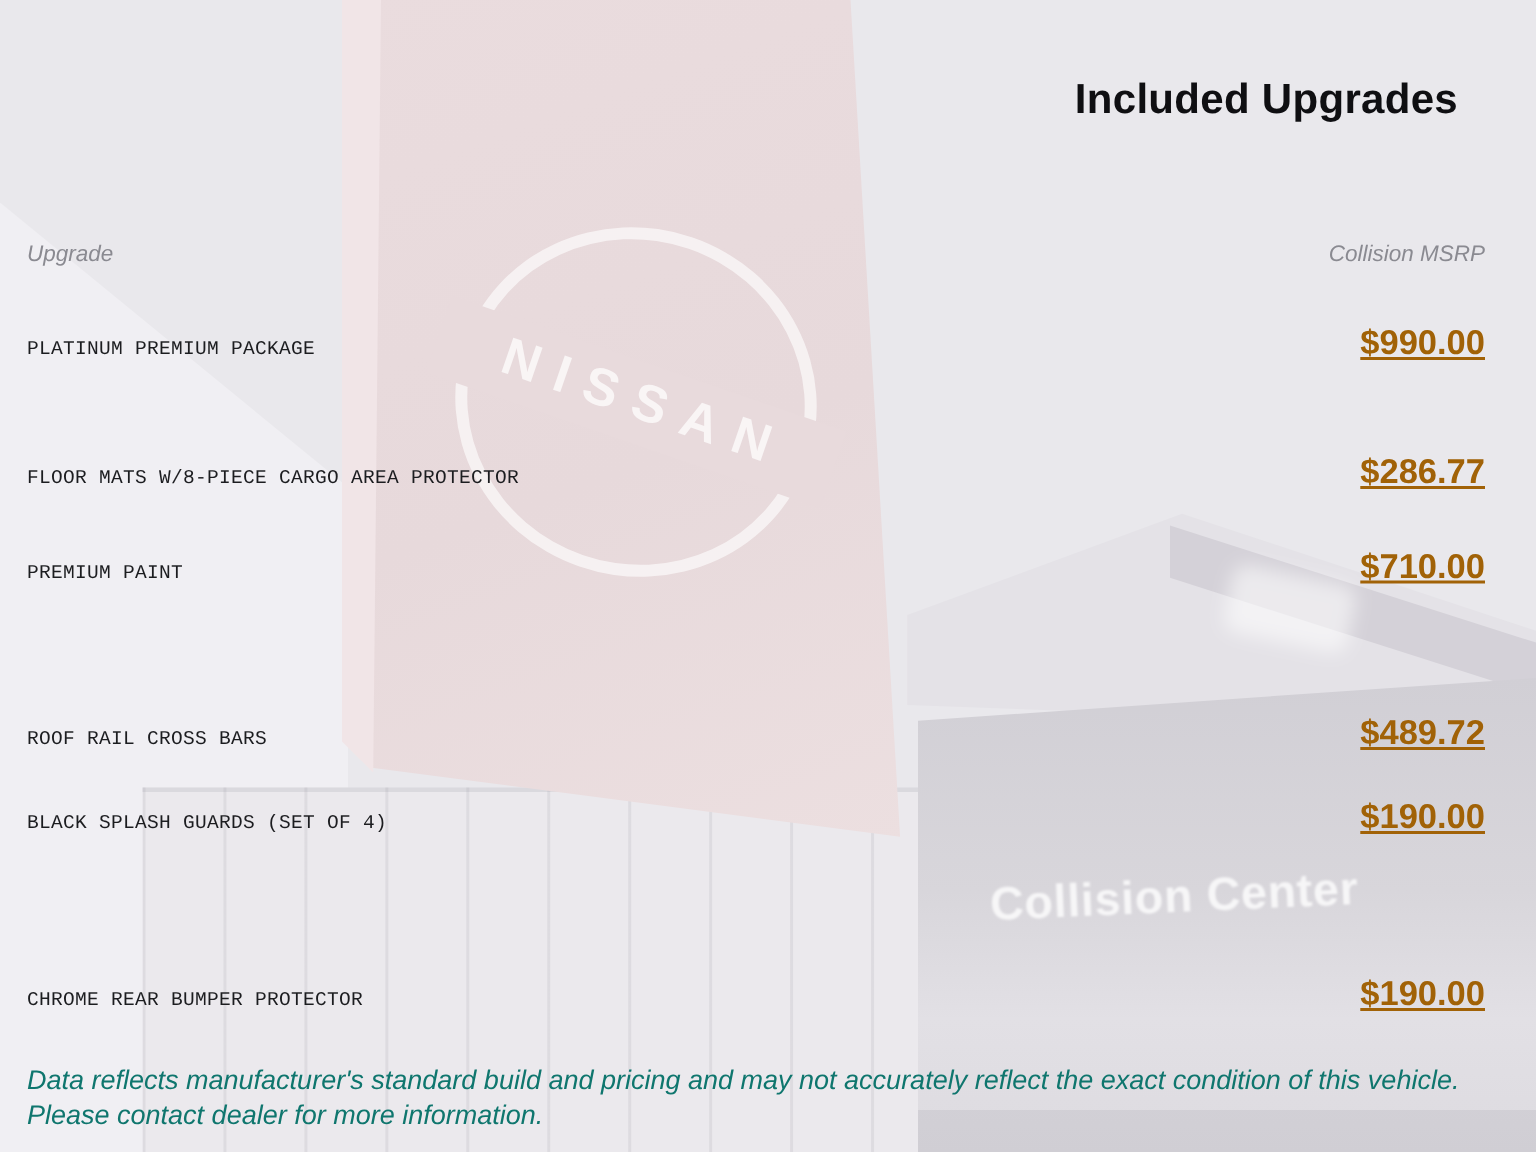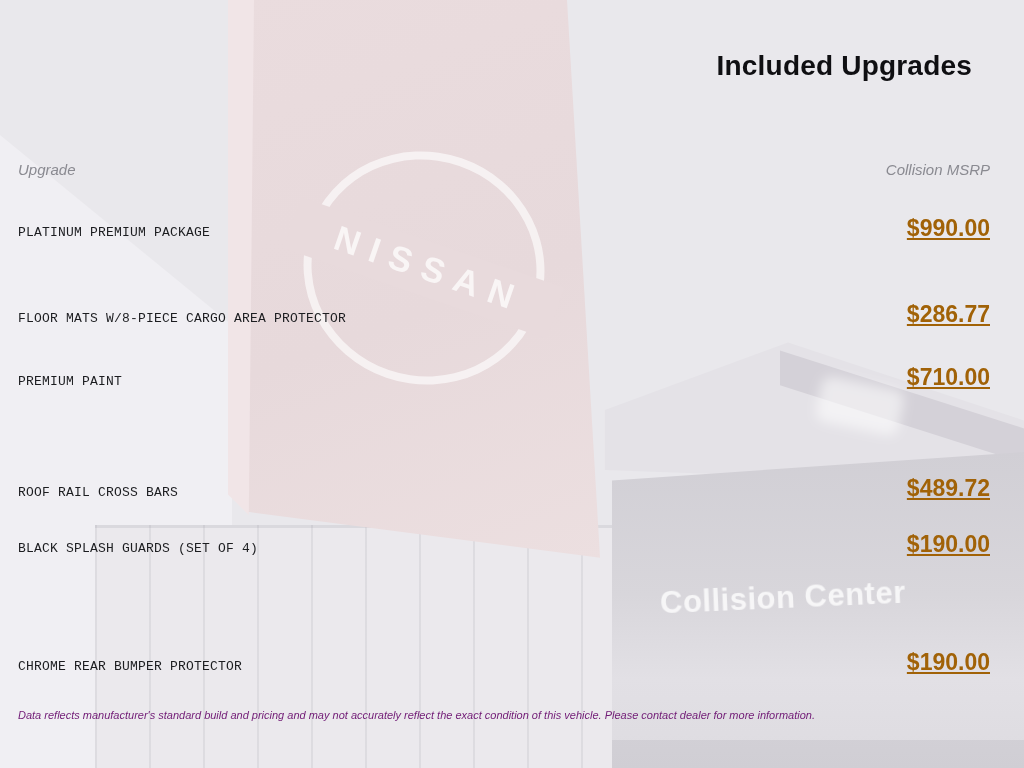--- a/index.html
+++ b/index.html
@@ -99,21 +99,21 @@
   .row-1{top:215px;} .row-2{top:301px;} .row-3{top:364px;}
   .row-4{top:475px;} .row-5{top:531px;} .row-6{top:649px;}
   .upgrade-name{
     font-size:13px;color:#1c1d20;letter-spacing:.2px;white-space:nowrap;font-family:Liberation Mono, monospace;
   }
   .upgrade-price{
     font-size:23px;font-weight:700;color:#a16207;white-space:nowrap;text-decoration:underline;
   }
   .disclaimer{
     position:absolute;top:709px;left:18px;right:28px;
-    font-size:11px;font-style:italic;color:#701a75;line-height:1.25;
+    font-size:18px;font-style:italic;color:#0f766e;line-height:1.25;
   }
 </style>
 </head>
 <body>
 
 <div class="screen">
 
   <div class="bg">
     <div class="bg-left-building"></div>
     <div class="storefront"></div>

